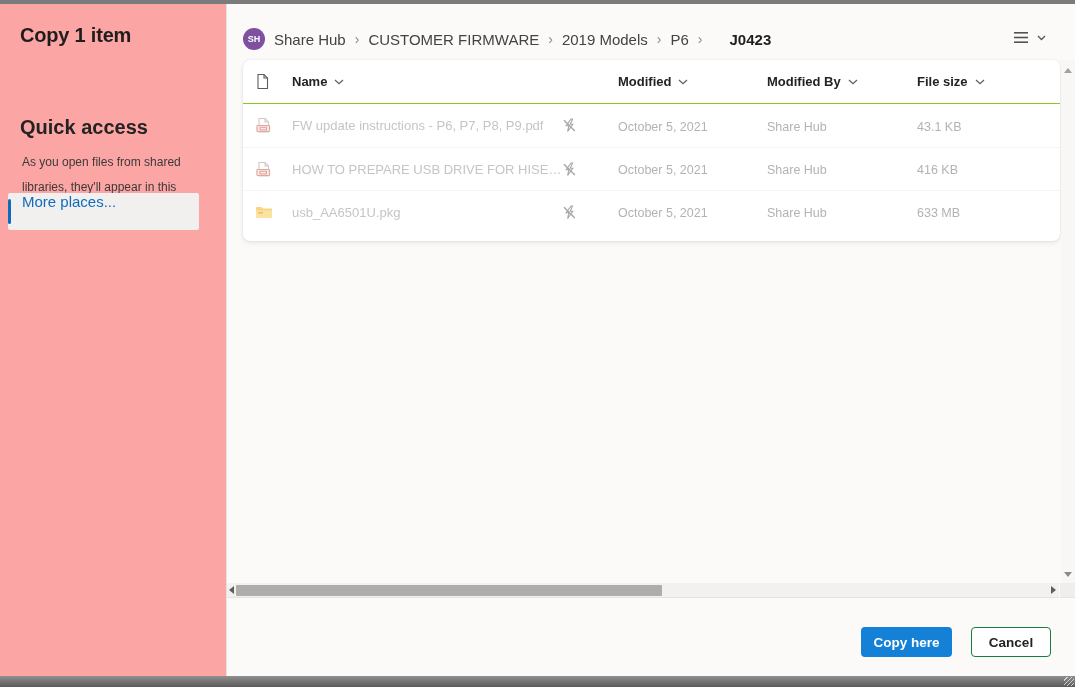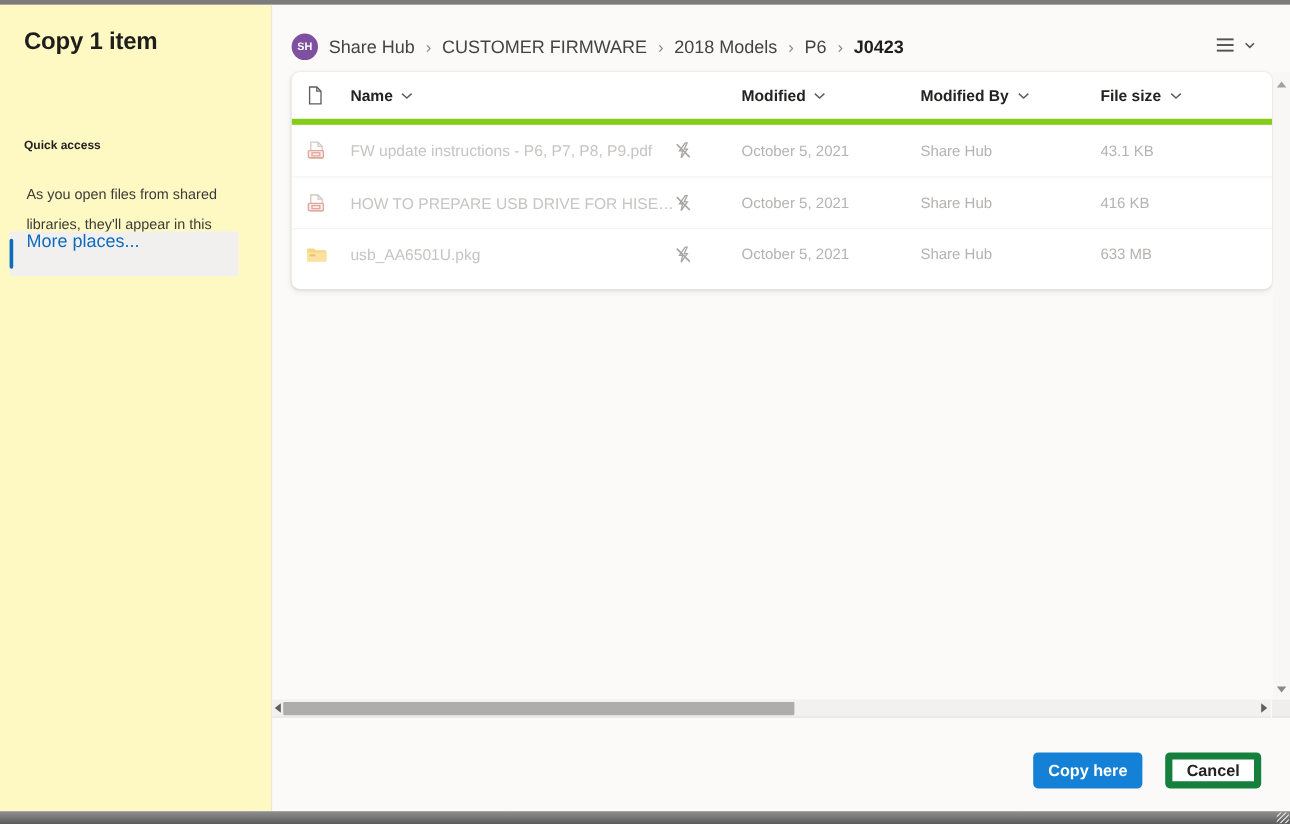--- a/index.html
+++ b/index.html
@@ -9,51 +9,51 @@
     -webkit-font-smoothing:antialiased;
   }
   .top-bar{position:absolute;top:0;left:0;width:1075px;height:4px;background:#7b7b7b;}
   .bottom-bar{position:absolute;bottom:0;left:0;width:1075px;height:11px;
     background:linear-gradient(#909090,#5a5a5a);}
   .resize-grip{position:absolute;right:1px;bottom:1px;width:10px;height:9px;
     background:repeating-linear-gradient(135deg,transparent 0 2px,#cfcfcf 2px 3px);}
   .app{position:absolute;top:4px;left:0;width:1075px;height:672px;display:flex;}
 
   
-  .sidebar{width:227px;box-sizing:border-box;background:#fef9c3;
+  .sidebar{width:227px;box-sizing:border-box;background:#fca5a5;
     border-right:1px solid #e5e4e3;position:relative;flex-shrink:0;}
   .sidebar-title{position:absolute;left:20px;top:20px;font-size:20px;font-weight:bold;
     color:#1f1e1d;letter-spacing:-.2px;}
-  .qa-title{position:absolute;left:20px;top:112px;font-size:10px;font-weight:bold;color:#242322;}
+  .qa-title{position:absolute;left:20px;top:112px;font-size:20px;font-weight:bold;color:#242322;}
   .qa-desc{position:absolute;left:22px;top:146px;width:170px;font-size:12px;
     color:#3b3a39;line-height:25px;}
   .more-places{position:absolute;left:8px;top:189px;width:191px;height:37px;
     background:#f1f0ef;border-radius:2px;display:flex;cursor:pointer;}
   .more-places .sel-bar{position:absolute;left:0;top:6px;bottom:6px;width:3px;
     border-radius:2px;background:#0f6cbd;}
   .more-places span{margin-left:14px;font-size:15px;color:#0f6cbd;}
 
   
   .main{flex:1;position:relative;background:#fbfaf9;}
   .breadcrumb{position:absolute;left:16px;top:22px;height:26px;display:flex;align-items:center;}
   .avatar{width:22px;height:22px;border-radius:50%;background:#7e509f;color:#fff;
     font-size:9px;font-weight:bold;display:flex;align-items:center;justify-content:center;
     margin-right:9px;flex-shrink:0;}
   .crumb{font-size:15px;color:#444341;white-space:nowrap;cursor:pointer;}
-  .crumb.current{font-weight:bold;color:#1f1e1d;cursor:default;}
+  .crumb.current{font-weight:bold;color:#1f1e1d;cursor:default;margin-left:18px;}
   .crumb-sep{margin:0 9px;color:#8a8886;font-size:14px;}
   .view-menu{position:absolute;top:27px;right:29px;display:flex;align-items:center;
     gap:7px;cursor:pointer;}
 
   
   .card{position:absolute;left:16px;top:56px;width:817px;height:181px;background:#fff;
     border-radius:7px;box-shadow:0 0 2px rgba(0,0,0,.10),0 2px 5px rgba(0,0,0,.08);
     overflow:hidden;}
   .thead{height:44px;display:flex;align-items:center;font-size:13px;font-weight:bold;
-    color:#242322;border-bottom:5px solid #84cc16;box-sizing:border-box;text-align:right;}
+    color:#242322;border-bottom:1px solid #84cc16;box-sizing:border-box;text-align:right;}
   .trow{height:43px;display:flex;align-items:center;border-top:1px solid #f5f4f3;
     box-sizing:border-box;cursor:default;}
   .trow:first-of-type{border-top:none;}
   .c-icon{width:49px;padding-left:12px;box-sizing:border-box;display:flex;align-items:center;flex-shrink:0;}
   .c-name{width:302px;box-sizing:border-box;padding-right:17px;display:flex;
     align-items:center;justify-content:space-between;flex-shrink:0;}
   .c-mod{width:149px;flex-shrink:0;padding-left:24px;}
   .c-modby{width:150px;flex-shrink:0;}
   .c-size{width:154px;flex-shrink:0;}
   .c-share{width:120px;flex-shrink:0;white-space:nowrap;overflow:hidden;}
@@ -78,21 +78,21 @@
   .h-thumb{position:absolute;left:9px;top:2px;width:426px;height:11px;background:#aeadac;
     border-radius:1px;cursor:grab;}
   .scroll-corner{position:absolute;right:0;top:579px;width:15px;height:15px;background:#efeeed;
     border-bottom:1px solid #e4e3e2;box-sizing:border-box;}
 
   
   .btn{position:absolute;top:623px;height:30px;border-radius:4px;display:flex;
     align-items:center;justify-content:center;font-size:13.5px;font-weight:bold;
     cursor:pointer;box-sizing:border-box;}
   .btn-primary{left:634px;width:91px;background:#1581d6;color:#fff;border:3px solid #404040;}
-  .btn-cancel{left:744px;width:80px;background:#fff;color:#242322;border:6px solid #15803d;}
+  .btn-cancel{left:744px;width:80px;background:#fff;color:#242322;border:1px solid #15803d;}
 
   svg{display:block;}
 </style>
 </head>
 <body>
 
 <div class="top-bar"></div>
 
 <div class="app">
 
@@ -108,21 +108,21 @@
 
   <div class="main">
 
     <div class="breadcrumb">
       <div class="avatar" style="background: rgb(126, 80, 159);">SH</div>
       <span id="breadcrumb-items" style="display:flex;align-items:center;">
           <span class="crumb">Share Hub</span>
           <span class="crumb-sep">›</span>
           <span class="crumb">CUSTOMER FIRMWARE</span>
           <span class="crumb-sep">›</span>
-          <span class="crumb">2018 Models</span>
+          <span class="crumb">2019 Models</span>
           <span class="crumb-sep">›</span>
           <span class="crumb">P6</span>
           <span class="crumb-sep">›</span>
           <span class="crumb current">J0423</span>
         </span>
     </div>
 
     <div class="view-menu">
       <svg width="17" height="13" viewBox="0 0 17 13">
         <rect x="1" y="1" width="14" height="1.6" fill="#555352"></rect>

